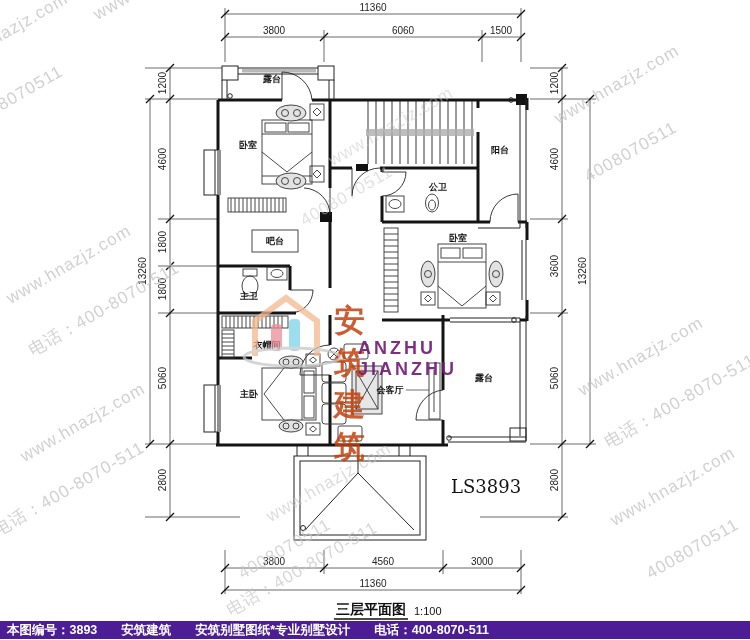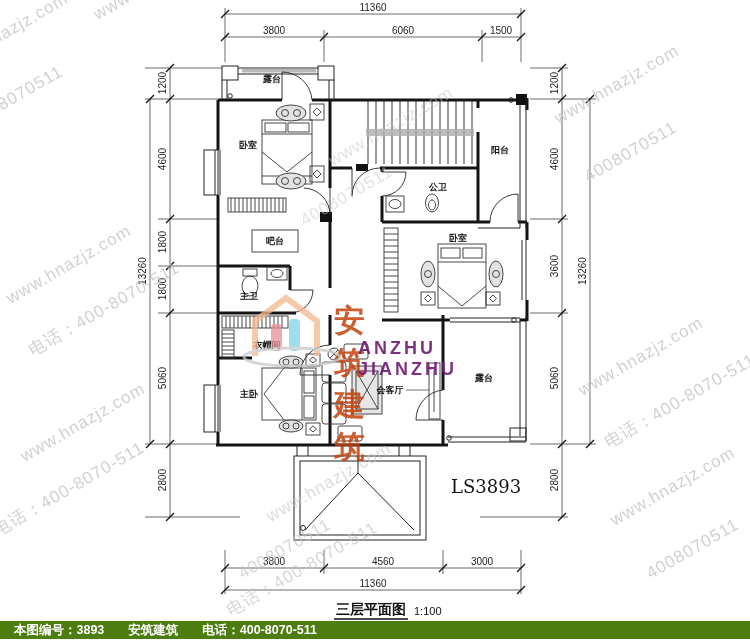--- a/index.html
+++ b/index.html
@@ -25,22 +25,22 @@
   }
   svg{position:absolute;left:0;top:0;z-index:2;}
   svg text{font-family:"Liberation Sans",sans-serif;}
   .dimtxt{font-size:10px;fill:#222;}
   .room{font-size:9px;font-weight:bold;fill:#111;}
   .code{font-size:18px;font-family:"DejaVu Serif","Liberation Serif",serif;fill:#111;}
   .title-cn{font-size:14px;font-weight:bold;fill:#111;}
   .title-scale{font-size:11px;fill:#111;}
   
   .footer{
-    position:absolute;left:0;top:621px;width:750px;height:18px;background:#4d7c0f;
-    display:flex;align-items:center;gap:24px;padding-left:14px;box-sizing:border-box;
+    position:absolute;left:0;top:621px;width:750px;height:18px;background:#4c1d95;
+    display:flex;align-items:center;gap:24px;padding-left:7px;box-sizing:border-box;
     z-index:6;
   }
   .footer span{color:#fff;font-size:12.5px;font-weight:bold;white-space:nowrap;}
 </style>
 </head>
 <body>
 
 <div>
   <span class="wm" style="left:-55px;top:58px">www.hnazjz.com</span>
   <span class="wm" style="left:-28px;top:112px">4008070511</span>
@@ -301,14 +301,15 @@
   <g>
     <text class="title-cn" x="371" y="614" text-anchor="middle">三层平面图</text>
     <line x1="334" y1="619" x2="408" y2="619" stroke="#111" stroke-width="1.4"></line>
     <text class="title-scale" x="414" y="615">1:100</text>
   </g>
 </svg>
 
 <div class="footer">
   <span>本图编号：3893</span>
   <span>安筑建筑</span>
+  <span>安筑别墅图纸*专业别墅设计</span>
   <span>电话：400-8070-511</span>
 </div>
 
 </body></html>

